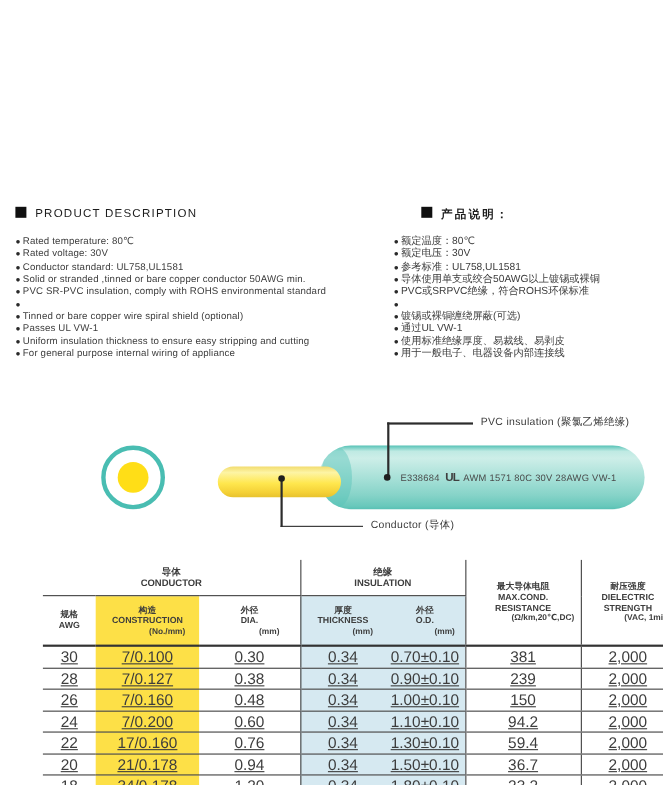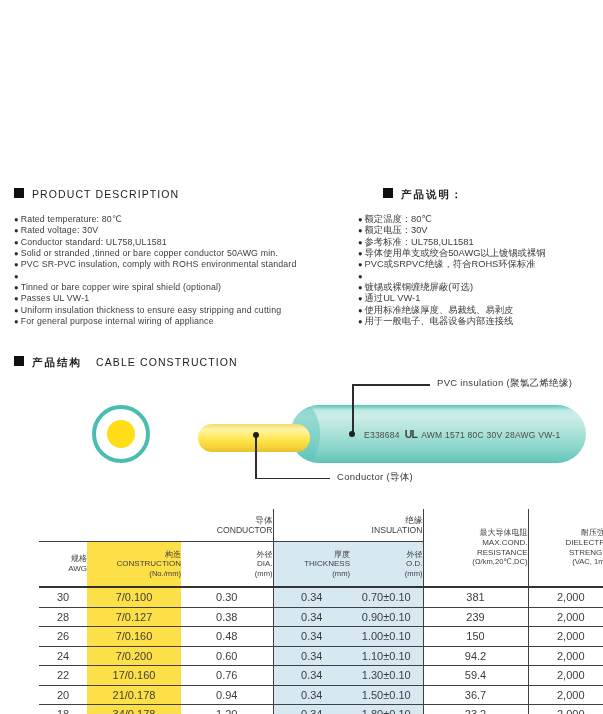--- a/index.html
+++ b/index.html
@@ -32,28 +32,28 @@
   .ul-mark{font-weight:bold;font-size:10.5px;letter-spacing:-.8px;margin:0 4px 0 5px;color:#3f3f3f;}
   .conductor{position:absolute;left:198px;top:424px;width:112px;height:28px;border-radius:14px;z-index:3;
              background:linear-gradient(180deg,#f2dc6e 0%,#fdf4a4 20%,#ffe74e 55%,#f4d036 85%,#e7c22e 100%);}
   .leader{position:absolute;background:#2c2c2c;z-index:4;}
   .ldot{position:absolute;width:6px;height:6px;border-radius:50%;background:#1f1f1f;z-index:5;}
   .dlabel{position:absolute;font-size:9.5px;letter-spacing:.3px;color:#3a3a3a;white-space:nowrap;z-index:4;}
 
   
   table.spec{position:absolute;left:39px;top:509px;width:554px;border-collapse:collapse;table-layout:fixed;
              text-align:center;color:#3d3d3d;}
-  table.spec th{font-weight:normal;padding:0;text-align:right;}
+  table.spec th{font-weight:bold;padding:0;}
   table.spec td{padding:0;}
   .group-row th{height:32px;font-size:8.6px;line-height:10.5px;vertical-align:middle;}
   .grp-b{border-bottom:1.5px solid #404040;}
   .col-row th{height:44px;font-size:8px;line-height:9.6px;vertical-align:middle;border-bottom:2.5px solid #333;}
   th.span2{border-bottom:2.5px solid #333;font-size:8px;line-height:9.6px;vertical-align:middle;}
   .unit{font-size:7.6px;padding-left:36px;}
-  tbody td{height:18.5px;border-bottom:1.8px solid #404040;font-size:11px;vertical-align:middle;}
+  tbody td{height:18.5px;border-bottom:1.8px solid #404040;font-size:14px;vertical-align:middle;text-decoration:underline;}
   .vleft{border-left:1.8px solid #404040;}
   .bg-y{background:#fde047;}
   .bg-b{background:#d6e9f1;}
   .c-awg{width:48px;} .c-cons{width:94px;} .c-dia{width:92px;}
   .c-thk{width:77px;} .c-od{width:73px;} .c-res{width:105px;} .c-diel{width:85px;}
 </style>
 </head>
 <body>
 
 <div class="page">
@@ -145,25 +145,20 @@
       <div class="li">
         <span class="bullet">●</span>
         <span>使用标准绝缘厚度、易裁线、易剥皮</span>
       </div>
       <div class="li">
         <span class="bullet">●</span>
         <span>用于一般电子、电器设备内部连接线</span>
       </div>
     </div>
 
-  <div class="sec-header" style="left:14px;top:356px;">
-    <span class="sq"></span>
-    <span class="cn">产品结构</span>
-    <span>CABLE CONSTRUCTION</span>
-  </div>
 
   <div>
     <div class="xsec-ring"></div>
     <div class="xsec-core"></div>
 
     <div class="cable">
       <div class="cable-cap"></div>
       <div class="marking">
         <span>E338684</span><span class="ul-mark">UL</span><span>AWM 1571 80C 30V 28AWG VW-1</span>
       </div>

